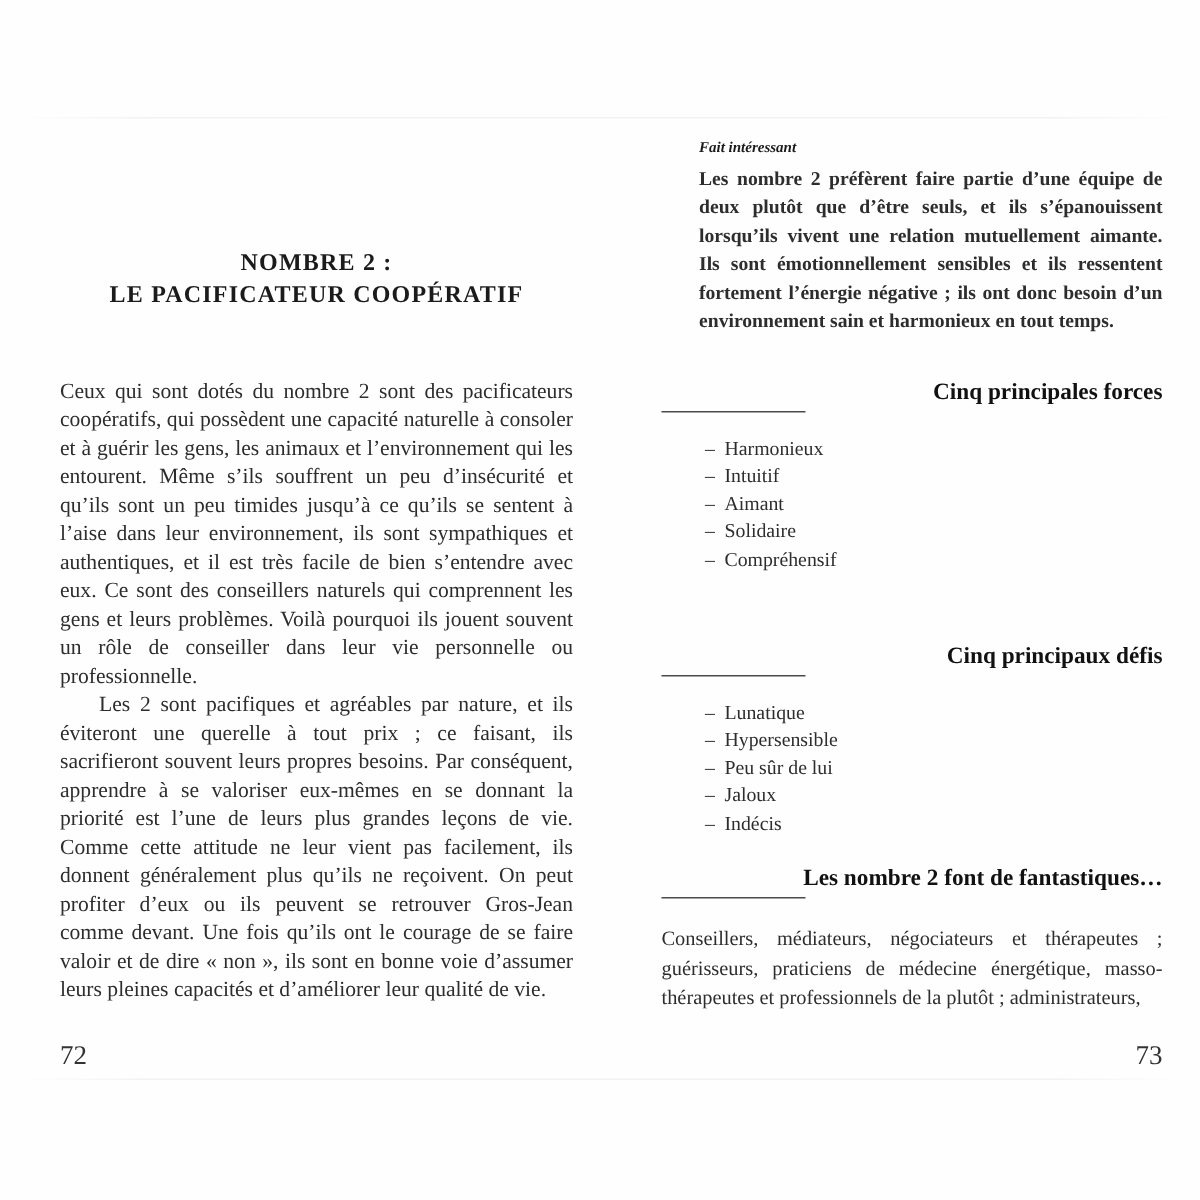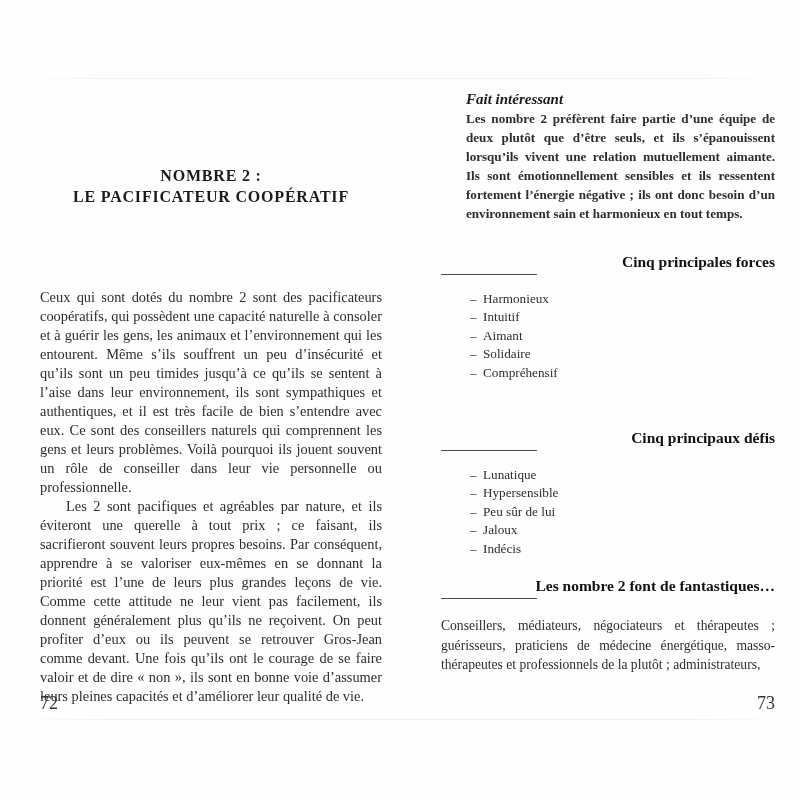--- a/index.html
+++ b/index.html
@@ -46,21 +46,20 @@
     letter-spacing: 0.8px;
     line-height: 21px;
     color: #1b1b1b;
   }
   .chapter-title .tl { display: block; }
   .left-body {
     position: absolute;
     top: 252px;
     left: 0;
     width: 342px;
-    margin-top: 36px;
   }
   .para {
     margin: 0;
     font-size: 14.4px;
     line-height: 19px;
     text-align: justify;
     color: #2d2d2d;
   }
   .para.indent { text-indent: 26px; }
   .pgnum {
@@ -82,21 +81,21 @@
     height: 800px;
   }
   .fact-block {
     position: absolute;
     top: 90px;
     left: 25px;
     width: 309px;
   }
   .fact-heading {
     margin: 0;
-    font-size: 15px;
+    font-size: 10px;
     font-weight: bold;
     font-style: italic;
     line-height: 18px;
     color: #1a1a1a;
   }
   .fact-body {
     margin: 1px 0 0 0;
     font-size: 13.1px;
     line-height: 19px;
     text-align: justify;

